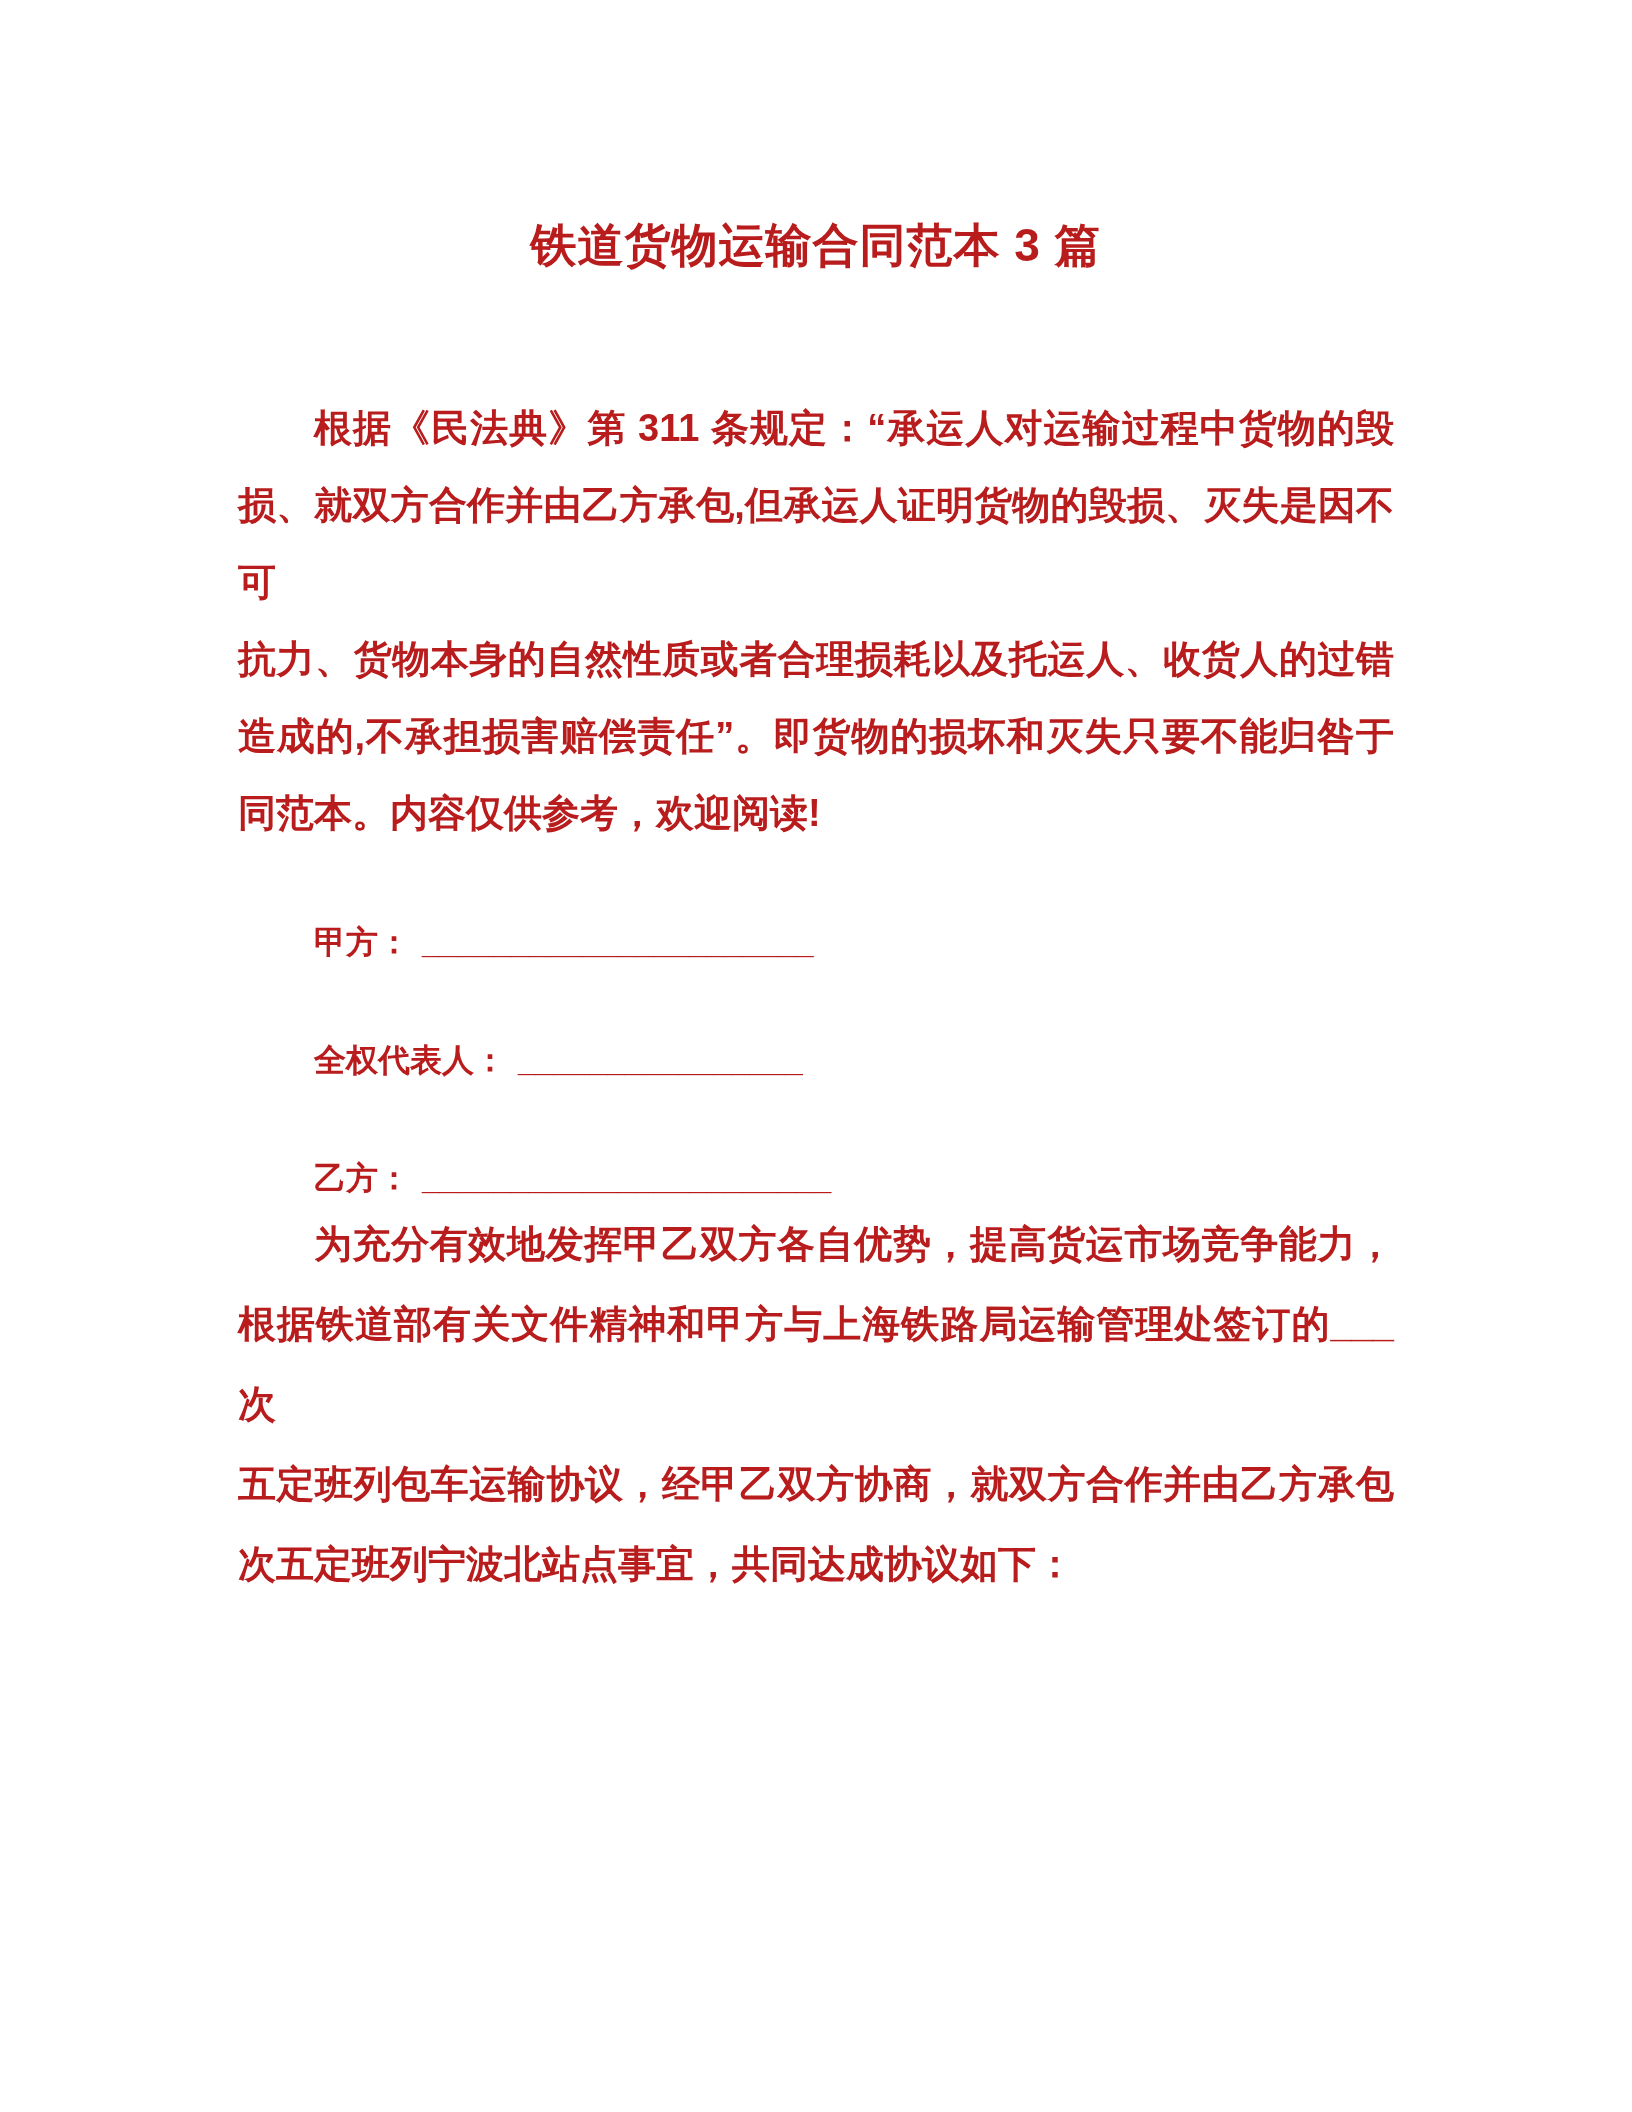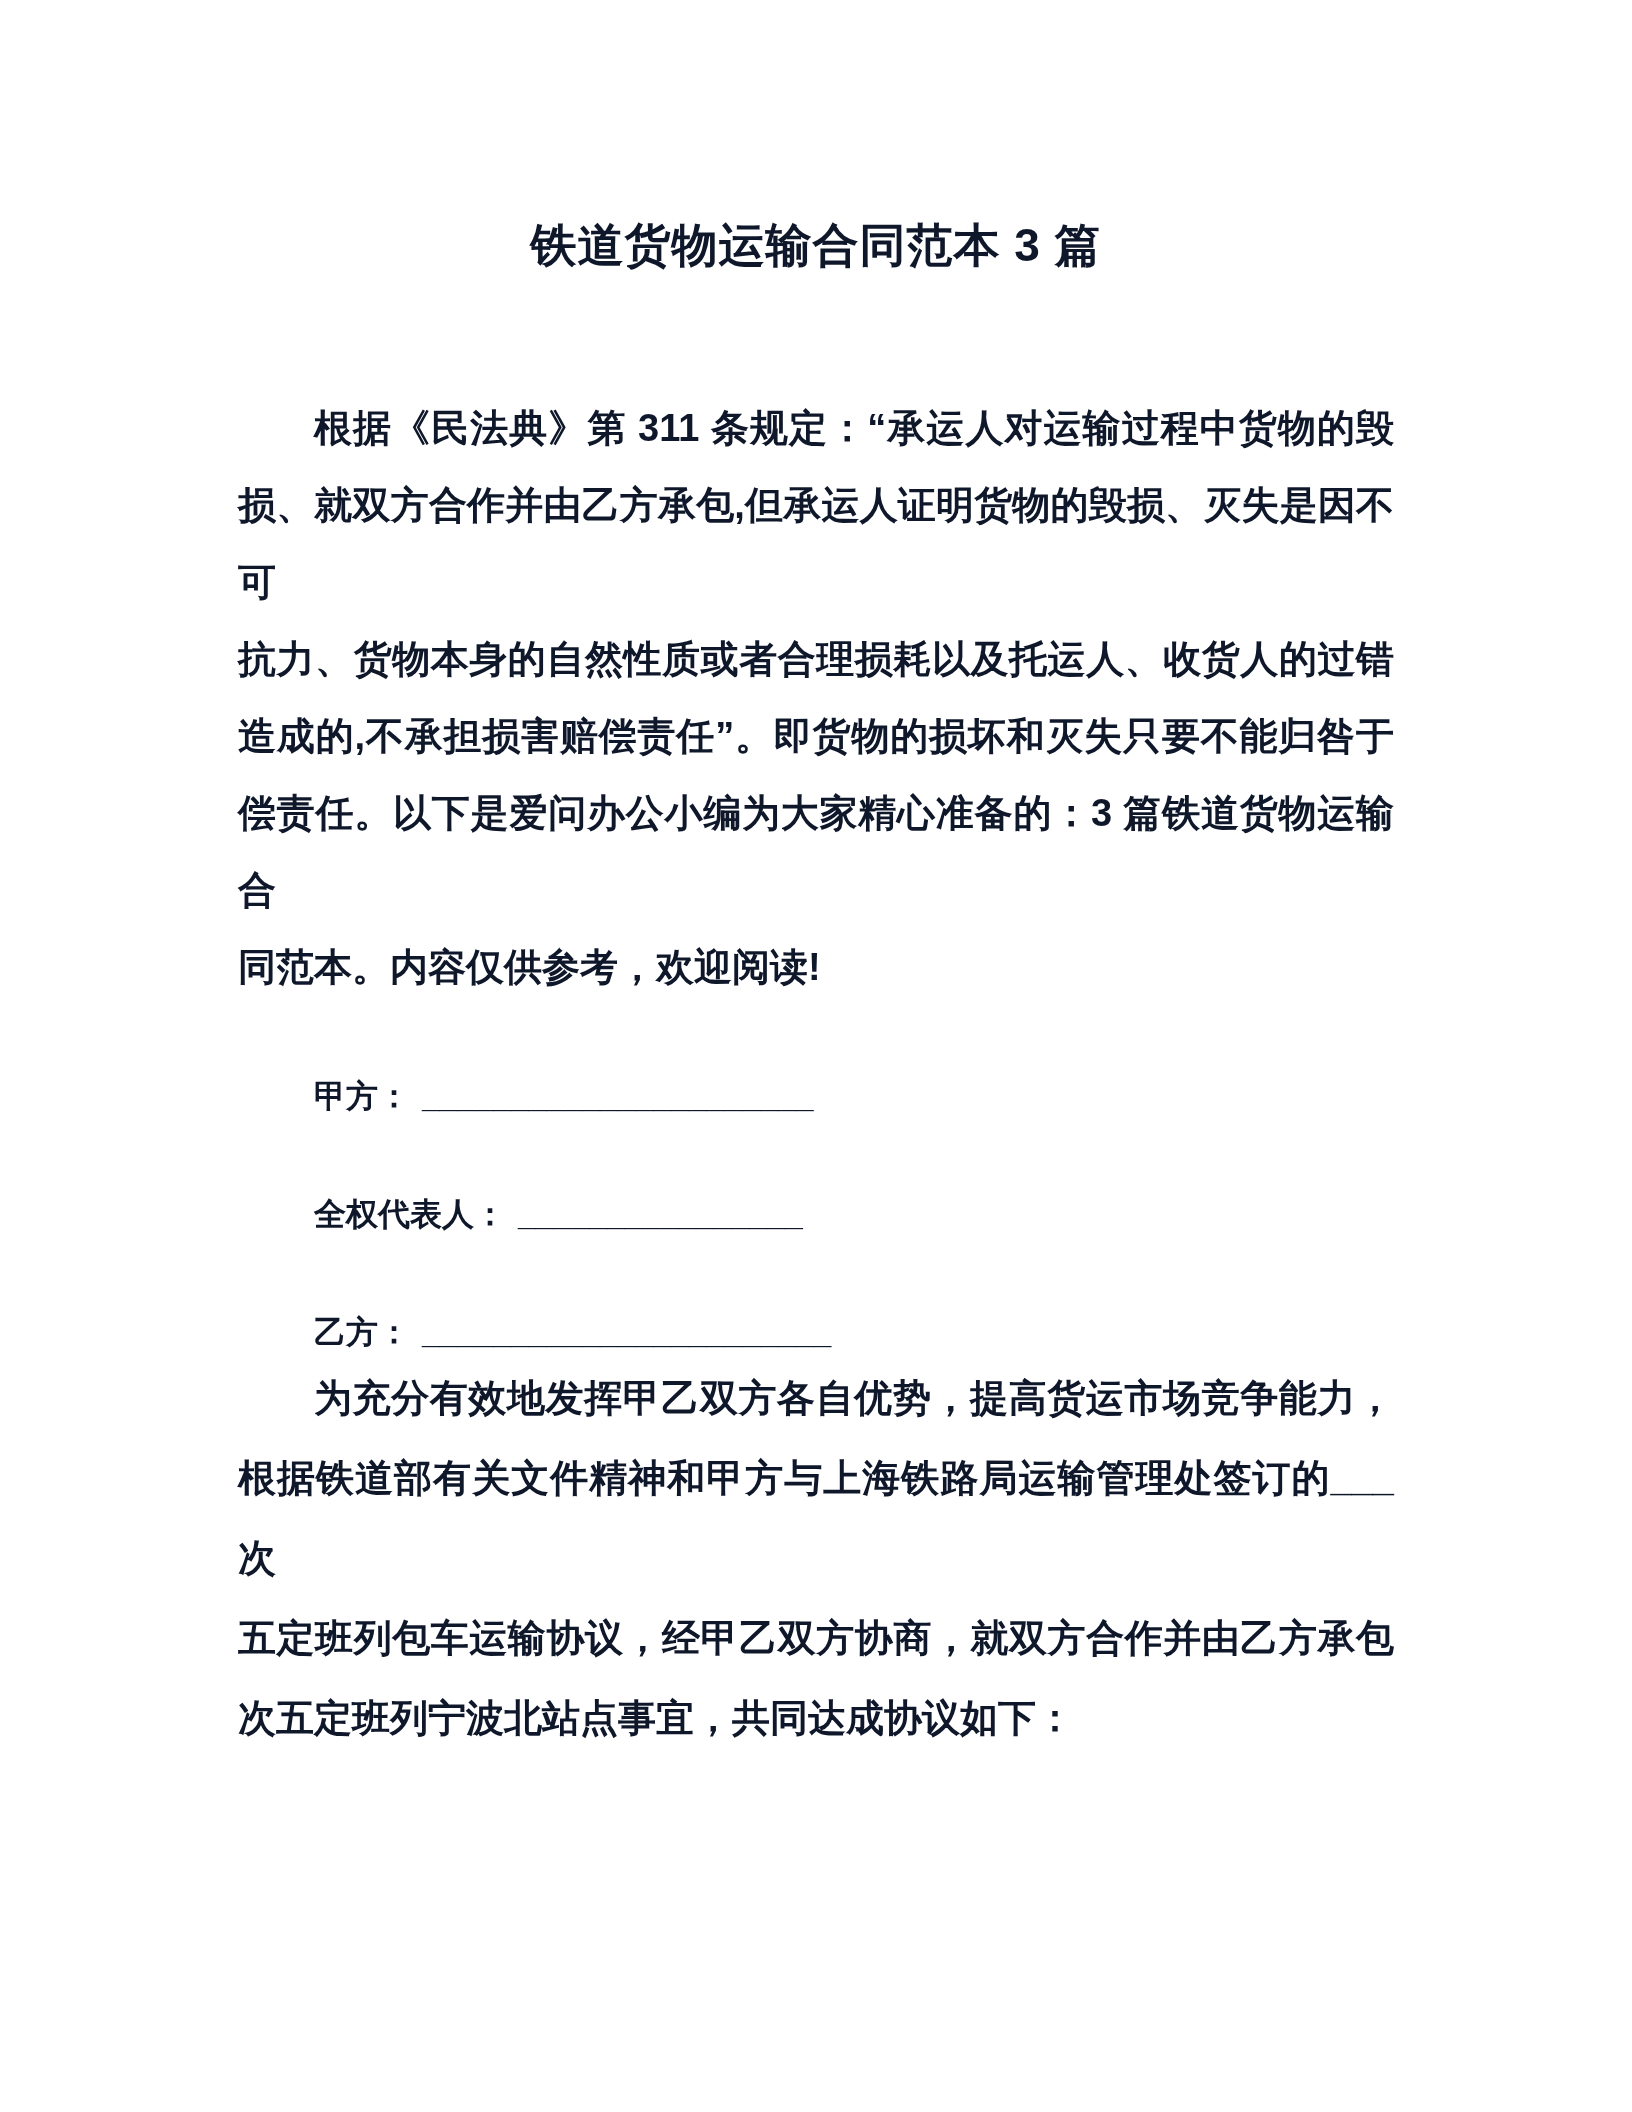--- a/index.html
+++ b/index.html
@@ -5,21 +5,21 @@
   html, body {
     margin: 0;
     padding: 0;
     background: #ffffff;
   }
   .page {
     box-sizing: border-box;
     width: 1632px;
     height: 2112px;
     background: #ffffff;
-    color: #0f172a;
+    color: #b91c1c;
     font-family: "Liberation Sans", sans-serif;
     padding: 213px 238px 0 238px;
     overflow: hidden;
   }
   .doc-title {
     font-size: 46px;
     font-weight: 700;
     line-height: 64px;
     text-align: center;
     letter-spacing: 1px;
@@ -82,21 +82,20 @@
 
 <div class="page">
 
   <div class="doc-title">铁道货物运输合同范本 3 篇</div>
 
   <div class="intro">
     <div class="line full indent">根据《民法典》第 311 条规定：“承运人对运输过程中货物的毁</div>
     <div class="line full">损、就双方合作并由乙方承包,但承运人证明货物的毁损、灭失是因不可</div>
     <div class="line full">抗力、货物本身的自然性质或者合理损耗以及托运人、收货人的过错</div>
     <div class="line full">造成的,不承担损害赔偿责任”。即货物的损坏和灭失只要不能归咎于</div>
-    <div class="line full">偿责任。以下是爱问办公小编为大家精心准备的：3 篇铁道货物运输合</div>
     <div class="line short">同范本。内容仅供参考，欢迎阅读!</div>
   </div>
 
 
   <div class="form-block">
     <div class="form-line">
       <span class="label">甲方：</span><span class="blank">______________________</span>
     </div>
     <div class="form-line">
       <span class="label">全权代表人：</span><span class="blank">________________</span>

